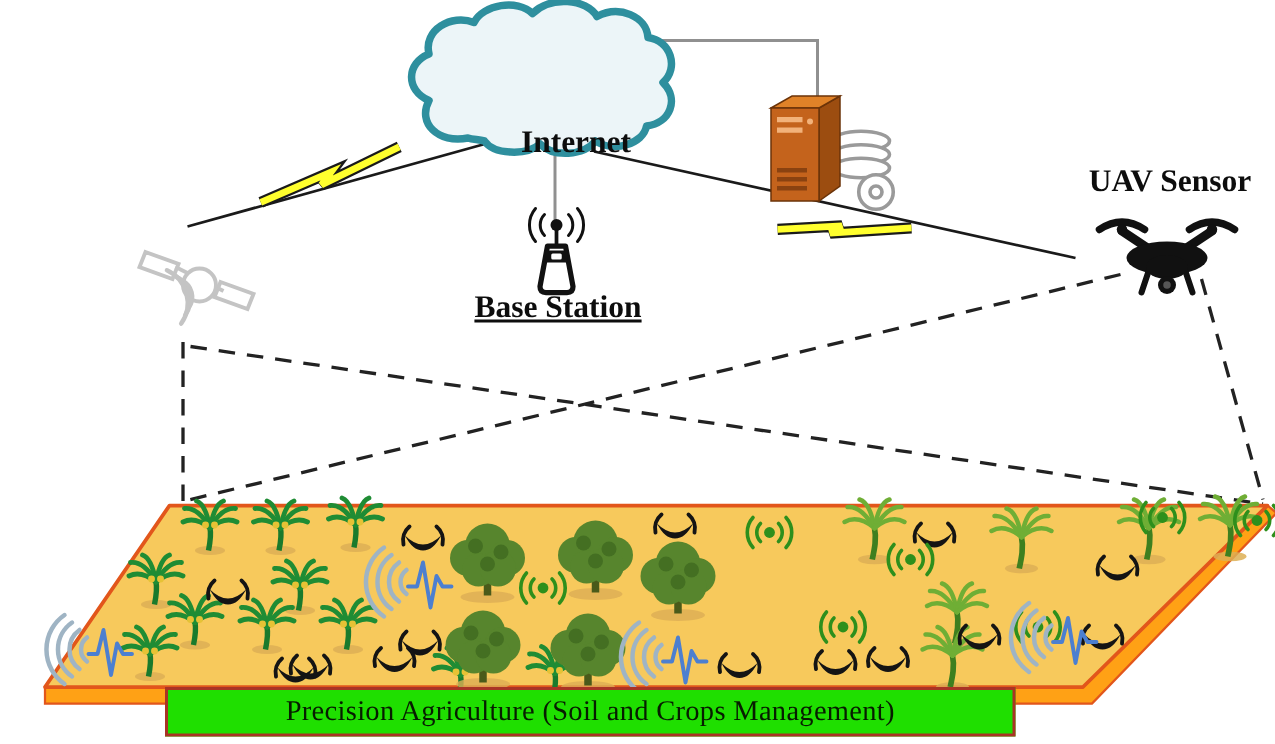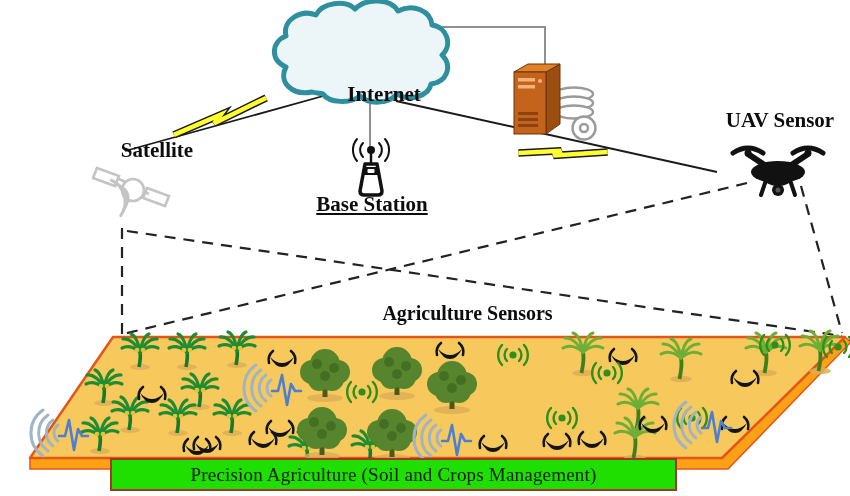--- a/index.html
+++ b/index.html
@@ -250,19 +250,17 @@
     <circle cx="-30" cy="-19" r="3.5" fill="#111"></circle>
         <circle cx="30" cy="-19" r="3.5" fill="#111"></circle>
     <ellipse cx="0" cy="0" rx="27" ry="11" fill="#111"></ellipse>
     <ellipse cx="0" cy="6" rx="14" ry="8" fill="#111"></ellipse>
     <circle cx="0" cy="18" r="6" fill="#111"></circle>
         <circle cx="0" cy="18" r="2.5" fill="#555"></circle>
   </g>
 </svg>
 
 <div class="lbl lbl-internet">Internet</div>
-<div class="lbl lbl-sat">Satellite</div>
 <div class="lbl lbl-bs">Base Station</div>
 <div class="lbl lbl-uav">UAV Sensor</div>
-<div class="lbl lbl-agri">Agriculture Sensors</div>
 <div class="banner">Precision Agriculture (Soil and Crops Management)</div>
 
 </div>
 
 </body></html>

